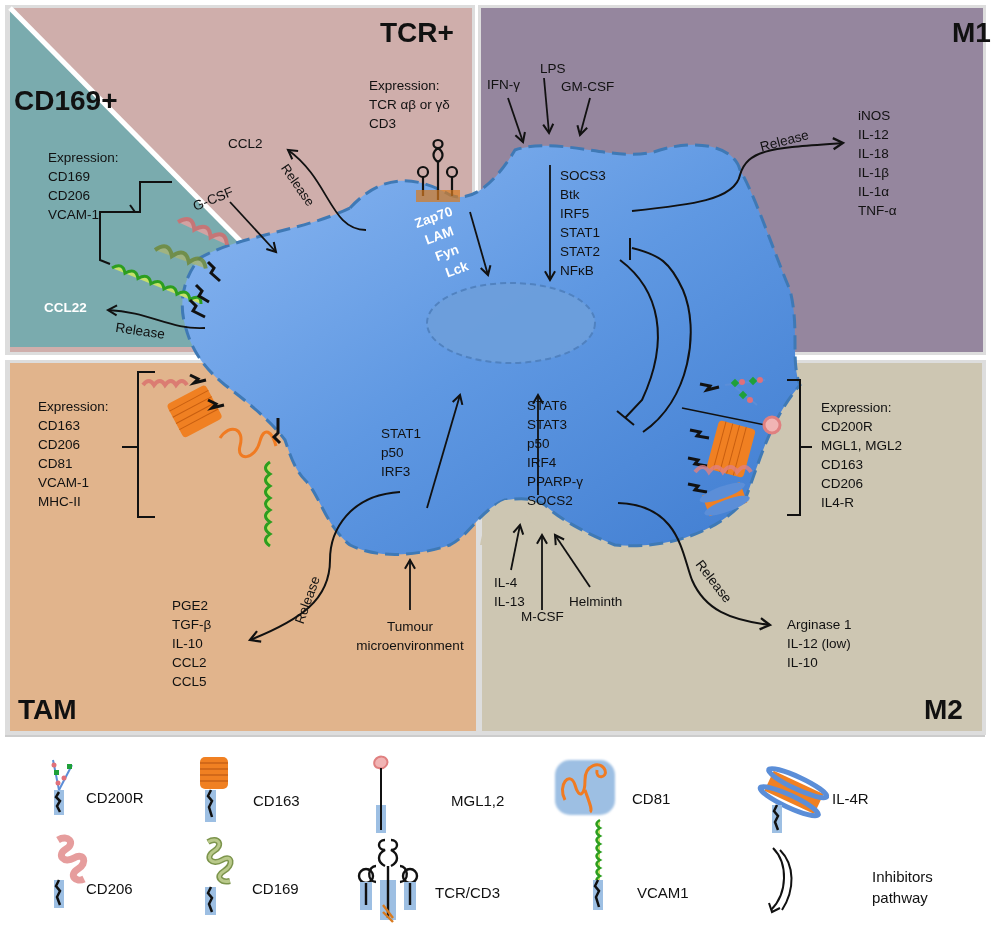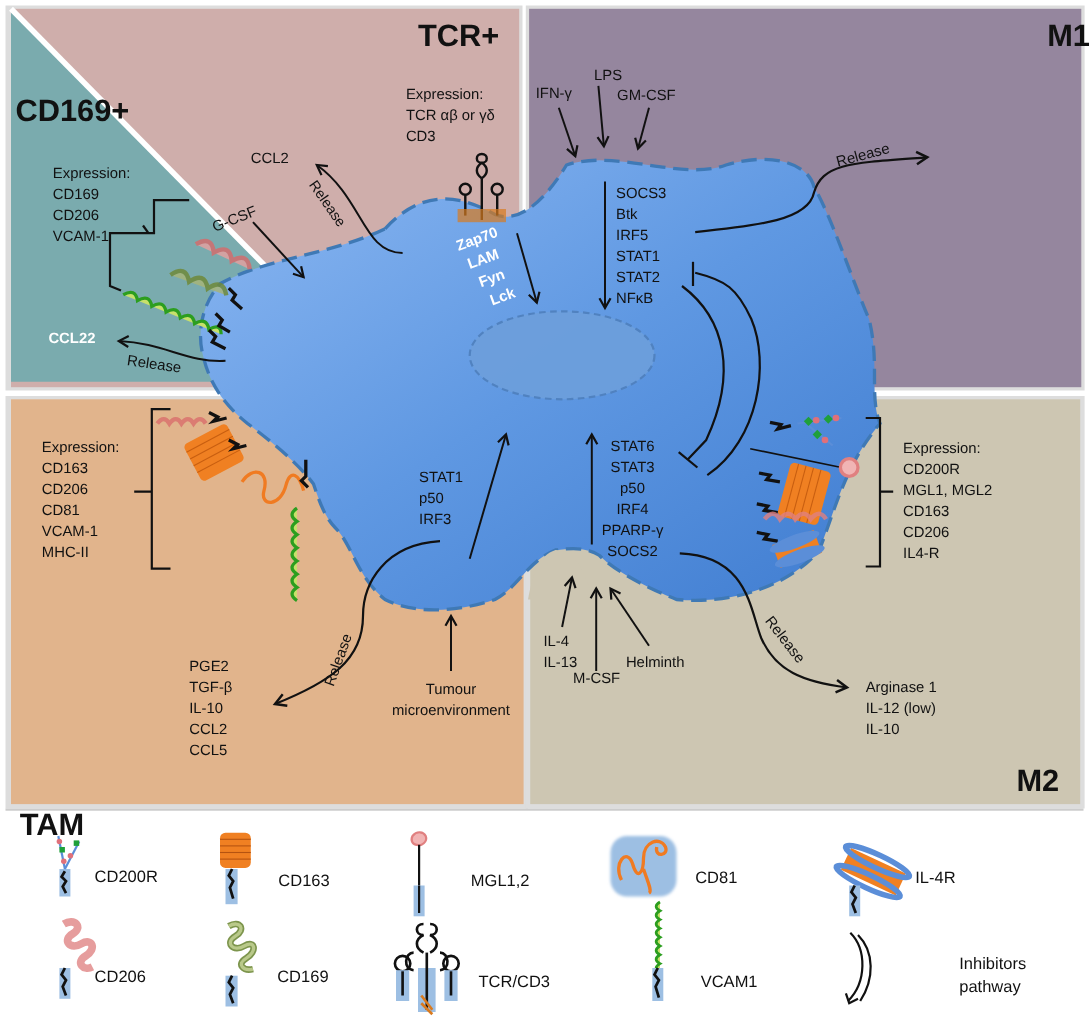--- a/index.html
+++ b/index.html
@@ -266,22 +266,30 @@
 <div class="t" style="left:561px;top:77px;">GM-CSF</div>
 <div class="t list" style="left:560px;top:166px;">
   <span>SOCS3</span>
   <span>Btk</span>
   <span>IRF5</span>
   <span>STAT1</span>
   <span>STAT2</span>
   <span>NFκB</span>
 </div>
 <div class="t rot" style="left:758px;top:138px;transform:rotate(-15deg);">Release</div>
-
-<div class="t big" style="left:18px;top:735px;">TAM</div>
+<div class="t list" style="left:858px;top:106px;">
+  <span>iNOS</span>
+  <span>IL-12</span>
+  <span>IL-18</span>
+  <span>IL-1β</span>
+  <span>IL-1α</span>
+  <span>TNF-α</span>
+</div>
+
+<div class="t big" style="left:18px;top:695px;">TAM</div>
 <div class="t list" style="left:38px;top:397px;">
   <span>Expression:</span>
   <span>CD163</span>
   <span>CD206</span>
   <span>CD81</span>
   <span>VCAM-1</span>
   <span>MHC-II</span>
 </div>
 <div class="t list" style="left:381px;top:424px;">
   <span>STAT1</span>
@@ -295,21 +303,21 @@
   <span>IL-10</span>
   <span>CCL2</span>
   <span>CCL5</span>
 </div>
 <div class="t list" style="left:340px;top:617px;text-align:left;align-items:center;width:140px;">
   <span>Tumour</span>
   <span>microenvironment</span>
 </div>
 
 <div class="t big" style="left:924px;top:695px;text-align:right;">M2</div>
-<div class="t list" style="left:547px;top:396px;text-align:center;">
+<div class="t list" style="left:527px;top:396px;">
   <span>STAT6</span>
   <span>STAT3</span>
   <span>p50</span>
   <span>IRF4</span>
   <span>PPARP-γ</span>
   <span>SOCS2</span>
 </div>
 <div class="t list" style="left:821px;top:398px;">
   <span>Expression:</span>
   <span>CD200R</span>
@@ -325,21 +333,21 @@
 <div class="t rot" style="left:706px;top:556px;transform:rotate(52deg);">Release</div>
 <div class="t list" style="left:787px;top:615px;">
   <span>Arginase 1</span>
   <span>IL-12 (low)</span>
   <span>IL-10</span>
 </div>
 
 <div>
   <div class="legend-label" style="left:86px;top:789px;">CD200R</div>
   <div class="legend-label" style="left:253px;top:792px;">CD163</div>
-  <div class="legend-label" style="left:428px;top:792px;">MGL1,2</div>
+  <div class="legend-label" style="left:451px;top:792px;">MGL1,2</div>
   <div class="legend-label" style="left:632px;top:790px;">CD81</div>
   <div class="legend-label" style="left:832px;top:790px;">IL-4R</div>
   <div class="legend-label" style="left:86px;top:880px;">CD206</div>
   <div class="legend-label" style="left:252px;top:880px;">CD169</div>
   <div class="legend-label" style="left:435px;top:884px;">TCR/CD3</div>
   <div class="legend-label" style="left:637px;top:884px;">VCAM1</div>
   <div class="legend-label" style="left:872px;top:866px;line-height:21px;">Inhibitors
 pathway</div>
 </div>
 

